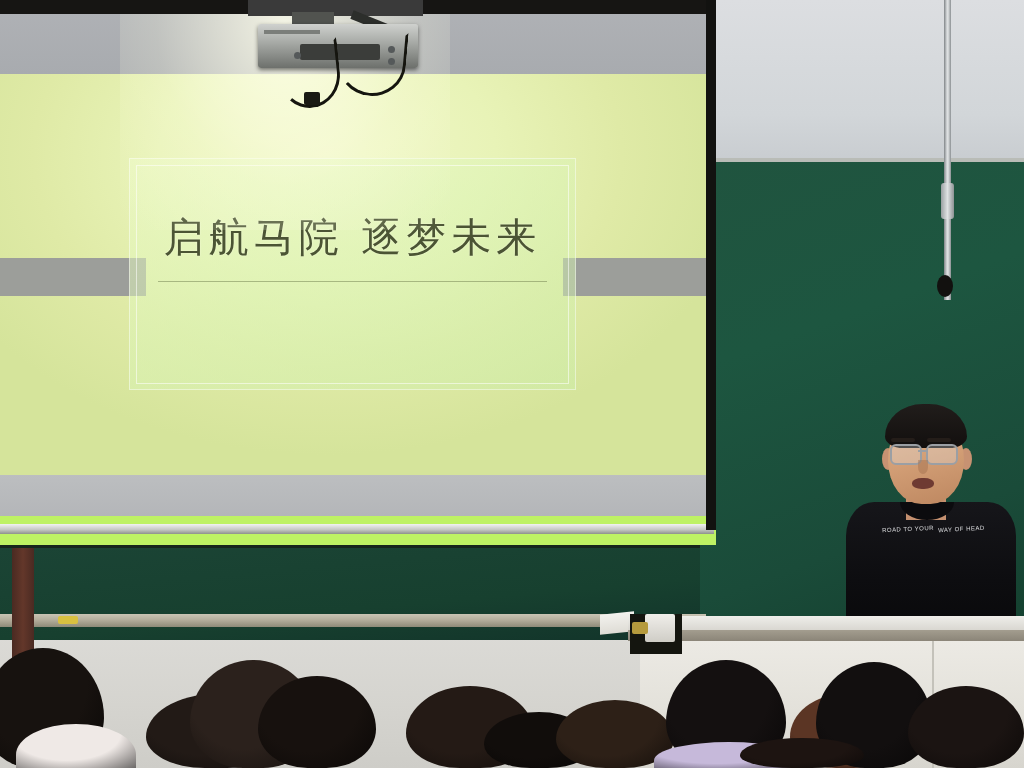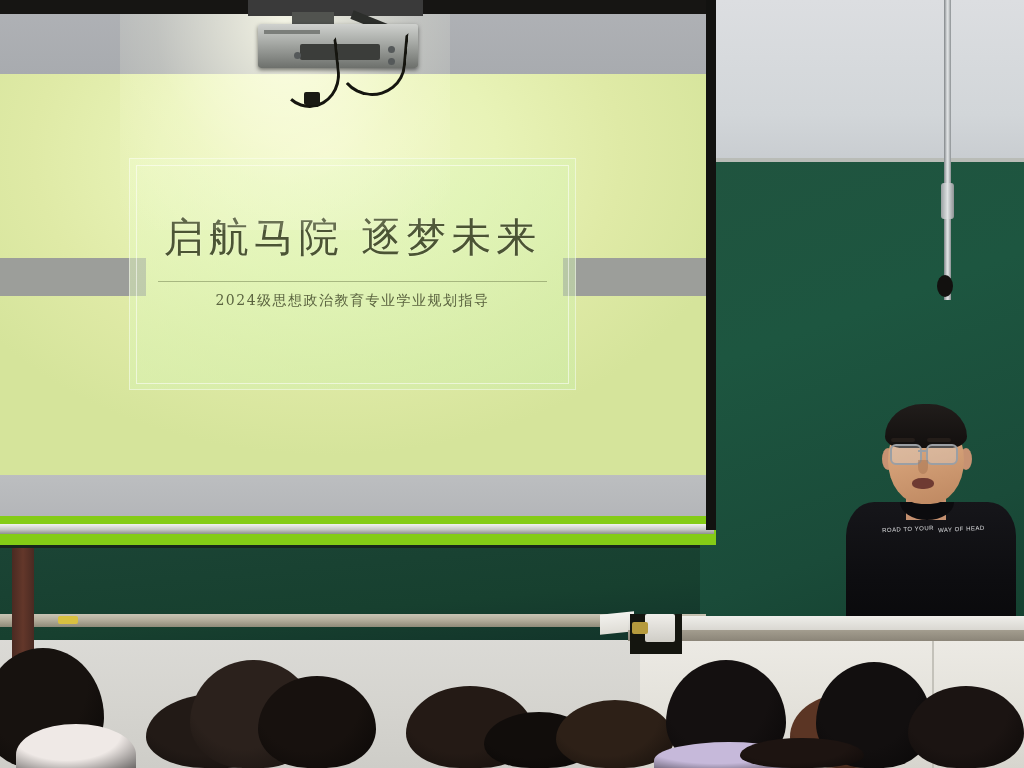--- a/index.html
+++ b/index.html
@@ -165,21 +165,21 @@
     background: #2c2e2b;
     transform: rotate(22deg);
     transform-origin: left center;
   }
 
   
   .screen-shell {
     position: absolute;
     left: 0; top: 0;
     width: 716px; height: 545px;
-    background: #84cc16;
+    background: #bef264;
   }
   .screen-case {
     position: absolute;
     left: 0; top: 0;
     width: 716px; height: 14px;
     background: #161513;
   }
   .screen-surface {
     position: absolute;
     left: 0; top: 0;
@@ -490,21 +490,20 @@
     <div class="screen-surface">
       <div class="slide-bg"></div>
       <div class="band-top"></div>
       <div class="band-bottom"></div>
       <div class="band-mid-left"></div>
       <div class="band-mid-right"></div>
       <div class="slide-card"></div>
       <div class="slide-card-border"></div>
       <div class="slide-title">启航马院 逐梦未来</div>
       <div class="slide-rule"></div>
-      <div class="slide-subtitle">2024级思想政治教育专业学业规划指导</div>
       <div class="slide-glow"></div>
     </div>
     <div class="screen-case"></div>
     <div class="screen-bottom-bar"></div>
     <div class="screen-bezel-right"></div>
   </div>
 
   <div class="proj-ceiling"></div>
   <div class="mount-arm"></div>
   <div class="proj-mount"></div>

